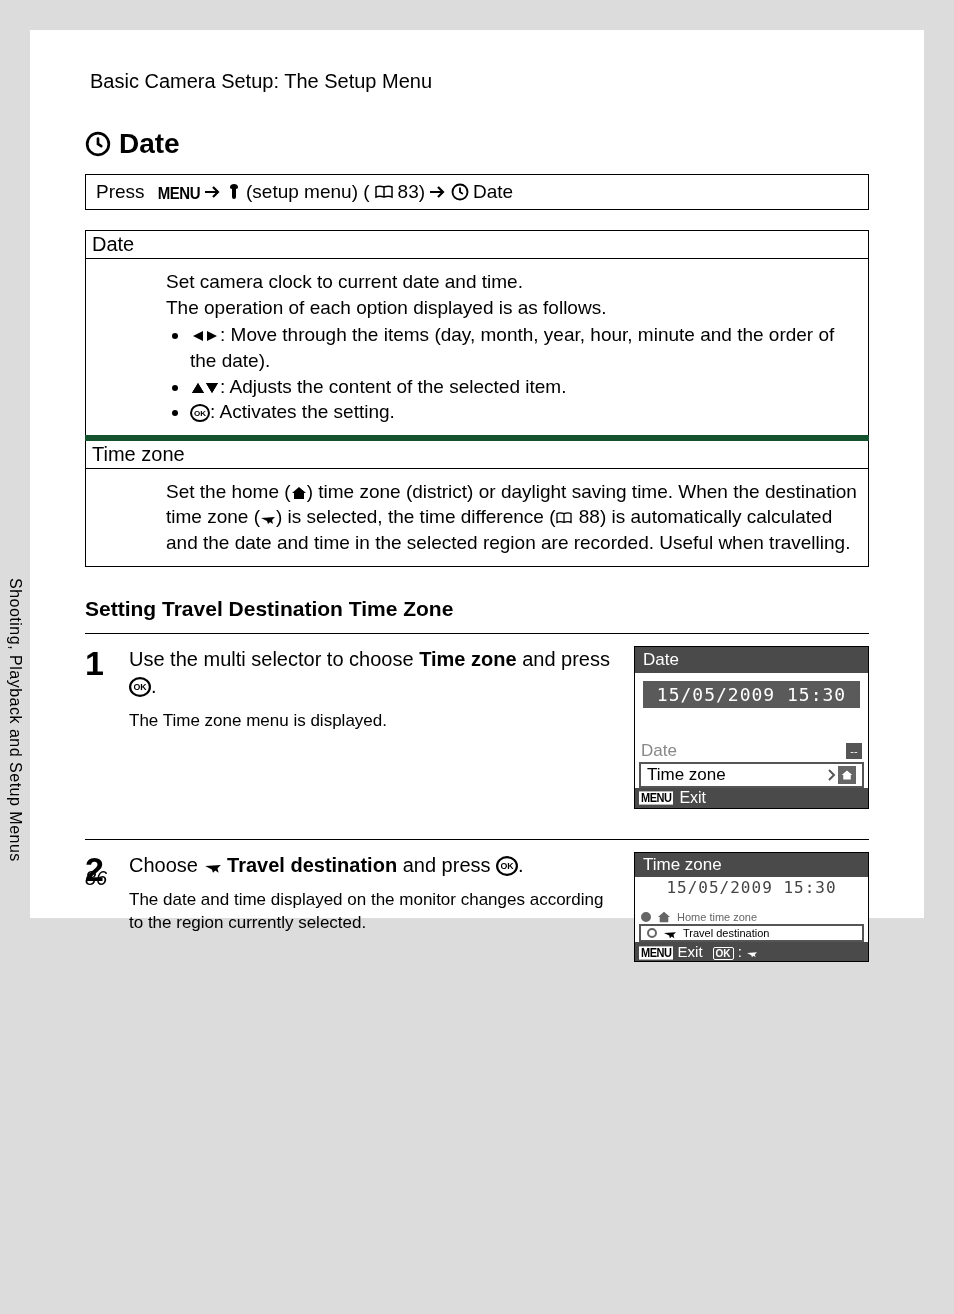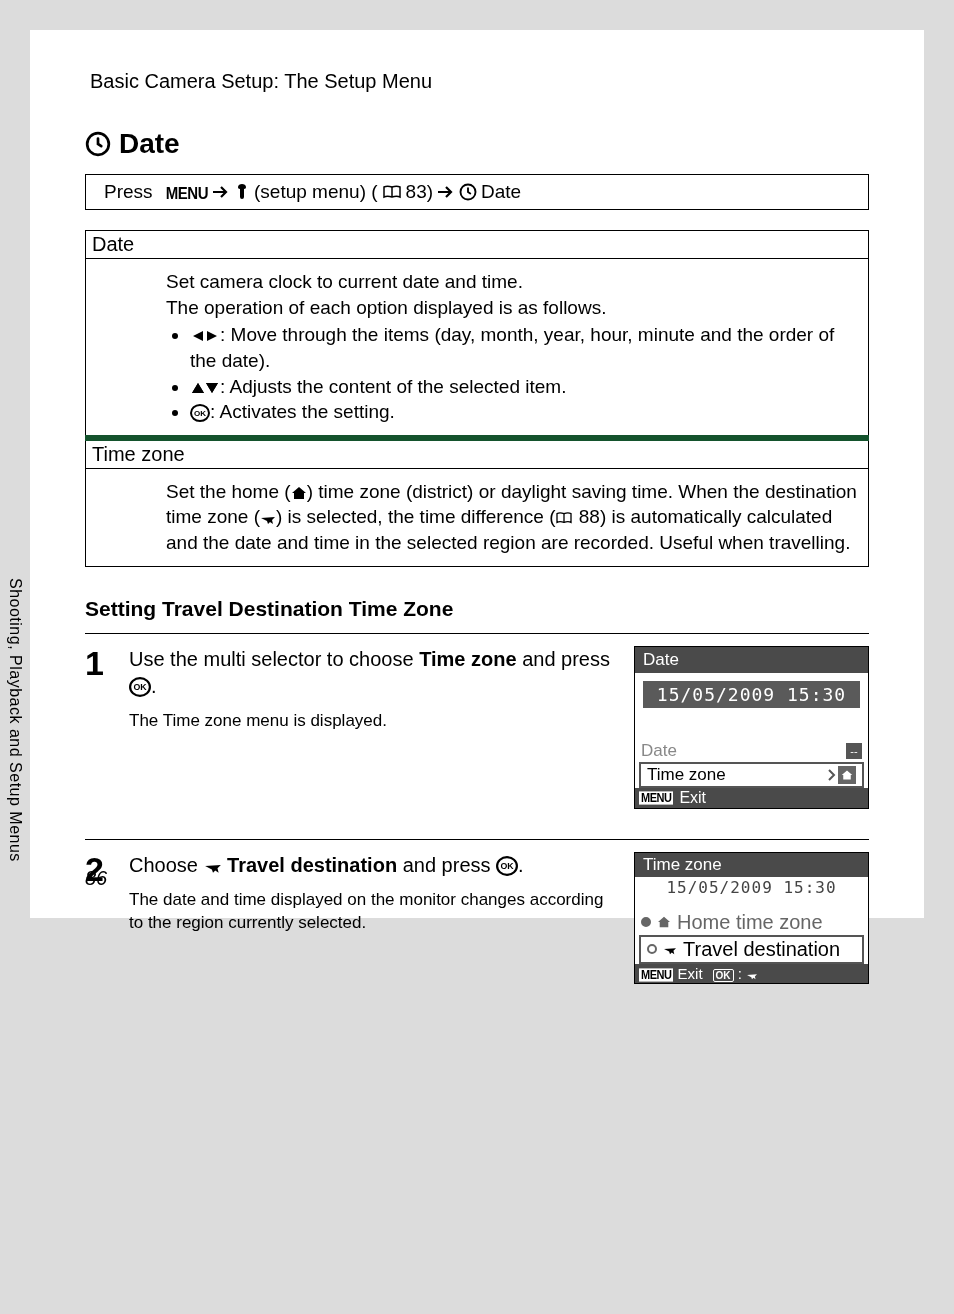--- a/index.html
+++ b/index.html
@@ -34,21 +34,21 @@
     writing-mode: vertical-rl;
     font-size: 16px;
     color: #000;
     letter-spacing: 0.5px;
   }
   .breadcrumb { font-size: 20px; margin-bottom: 35px; margin-left: 5px; }
   .h1-row { display: flex; align-items: center; gap: 8px; margin-bottom: 14px; }
   .h1-row h1 { font-size: 28px; font-weight: bold; }
   .nav-box {
     border: 1px solid #000;
-    padding: 6px 18px;
+    padding: 6px 10px;
     font-size: 19px;
     margin-bottom: 20px;
     display: flex;
     align-items: center;
     gap: 4px;
     flex-wrap: wrap;
   }
   .intro p { font-size: 20px; margin-bottom: 6px; }
   .tbl { width: 100%; border-collapse: collapse; margin-top: 14px; }
   .tbl th {
@@ -141,21 +141,21 @@
   .sc2-dt {
     text-align:center; font-family: monospace; font-size: 16px;
     letter-spacing: 1px; color: #444; padding: 1px 0;
   }
   .sc2-loc {
     background: #5a5a5a; color: #fff; font-size: 17px; padding: 2px 6px;
     margin: 0 4px;
   }
   .sc2-gap { height: 12px; }
   .sc2-row {
-    display: flex; align-items:center; font-size: 20px;
+    display: flex; align-items:center; font-size: 11px;
     padding: 1px 6px; color: #666; gap: 6px;
   }
   .sc2-row.sel {
     border: 2px solid #555; margin: 0 4px; color: #000;
   }
   .sc2-footer {
     background: #4a4a4a; color:#fff; font-size:15px; padding:1px 4px;
     display:flex; align-items:flex-start; gap:10px;
   }
   .pagenum {

